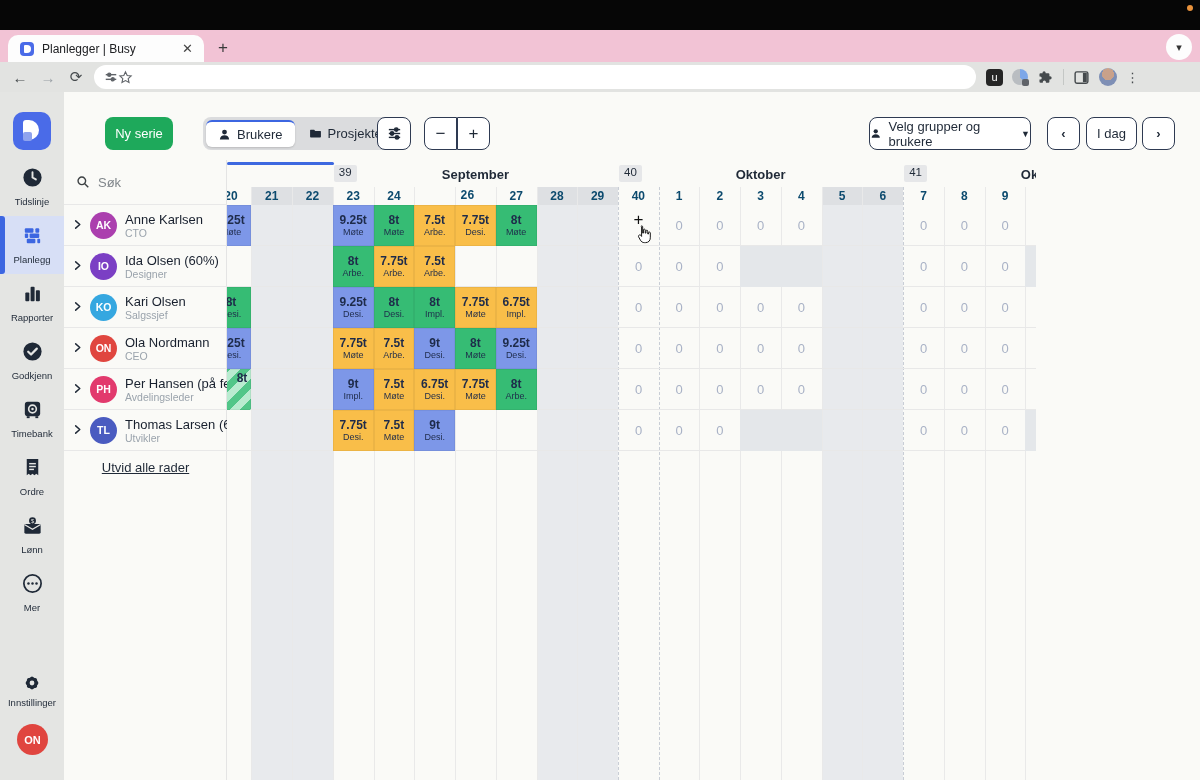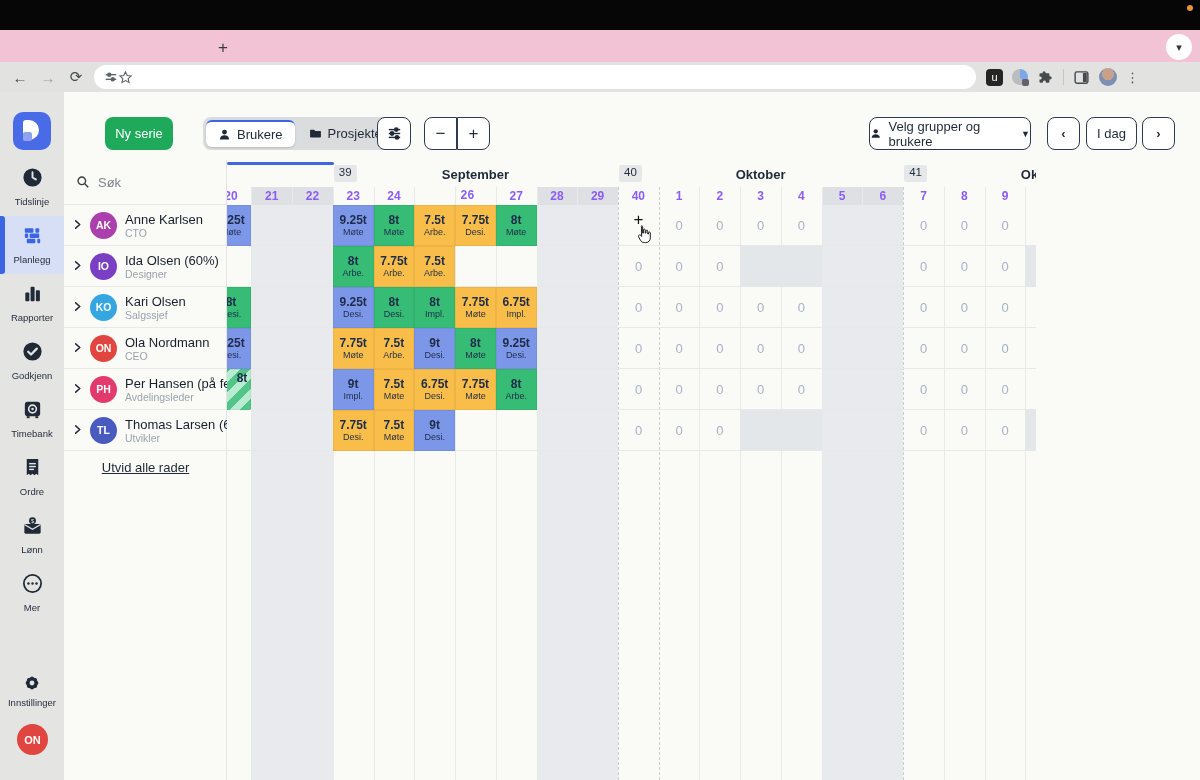--- a/index.html
+++ b/index.html
@@ -72,40 +72,45 @@
   .uavatar { width:27px; height:27px; border-radius:50%; color:#fff; font-size:10.5px; font-weight:bold; display:flex; align-items:center; justify-content:center; flex:0 0 auto; }
   .utxt { margin-left:8px; overflow:hidden; }
   .uname { font-size:13px; color:#18202E; white-space:nowrap; }
   .urole { font-size:10.5px; color:#9AA3AC; white-space:nowrap; }
   #expand-link { position:absolute; left:0; width:163px; text-align:center; font-size:13px; color:#1F2937; text-decoration:underline; }
 
   #grid { position:absolute; left:163px; top:0; width:809px; height:620px; overflow:hidden; }
   #scroll-ind { position:absolute; left:0; top:2px; width:107px; height:3px; background:#3D68E0; border-radius:2px; }
   .week-badge { position:absolute; top:5px; height:17px; background:#E6E7E9; color:#1F2937; font-size:11.5px; padding:1px 5px; border-radius:2px; }
   .month-lbl { position:absolute; top:7px; height:15px; font-size:13px; font-weight:bold; color:#1F2937; text-align:center; }
-  .day-num { position:absolute; top:27px; height:18px; font-size:12px; font-weight:600; color:#8b5cf6; text-align:center; line-height:18px; }
+  .day-num { position:absolute; top:27px; height:18px; font-size:12px; font-weight:600; color:#0c4a6e; text-align:center; line-height:18px; }
   .wk-chip { position:absolute; top:27px; height:18px; background:#DEE0E3; }
   .wk-body { position:absolute; top:45px; bottom:0; background:#E8EAED; }
   .col-line { position:absolute; top:27px; bottom:0; width:1px; background:#E9E9E9; }
   .col-line.dashed { background:none; border-left:1px dashed #C9CED6; }
   .row-line { position:absolute; left:0; width:809px; height:1px; background:#E8E8E8; }
   .cell { position:absolute; width:41px; height:41px; display:flex; flex-direction:column; align-items:center; justify-content:center; box-shadow:inset 0 0 0 0.5px rgba(0,0,0,.10); }
   .cell .v { font-size:12px; font-weight:600; color:#1E2B4A; line-height:13px; }
   .cell .l { font-size:9px; color:#1E2B4A; line-height:11px; }
   .cell.striped { align-items:flex-end; justify-content:flex-start; padding:3px 4px; }
   .zero { position:absolute; width:41px; height:41px; display:flex; align-items:center; justify-content:center; font-size:13px; color:#A9B2C6; }
   .unavail { position:absolute; width:41px; height:41px; background:#E4E7EA; }
   .plus-cell { position:absolute; width:41px; height:41px; display:flex; align-items:flex-start; justify-content:center; font-size:17px; color:#111; padding-top:5px; }
 </style>
 </head>
 <body>
 
 <div id="black-bar"></div>
 <div id="rec-dot"></div>
 <div id="tab-strip">
+  <div id="tab">
+    <div class="favicon"></div>
+    <span id="tab-title">Planlegger | Busy</span>
+    <span id="tab-close">✕</span>
+  </div>
   <div id="new-tab-btn">+</div>
   <div id="tab-menu-circle">▾</div>
 </div>
 <div id="browser-toolbar">
   <span class="nav-ic" style="margin-left:6px">←</span>
   <span class="nav-ic dim">→</span>
   <span class="nav-ic">⟳</span>
   <div id="url-pill">
     <svg width="14" height="14" viewBox="0 0 24 24">
       <g stroke="#5F6368" stroke-width="2.4" fill="#5F6368">

